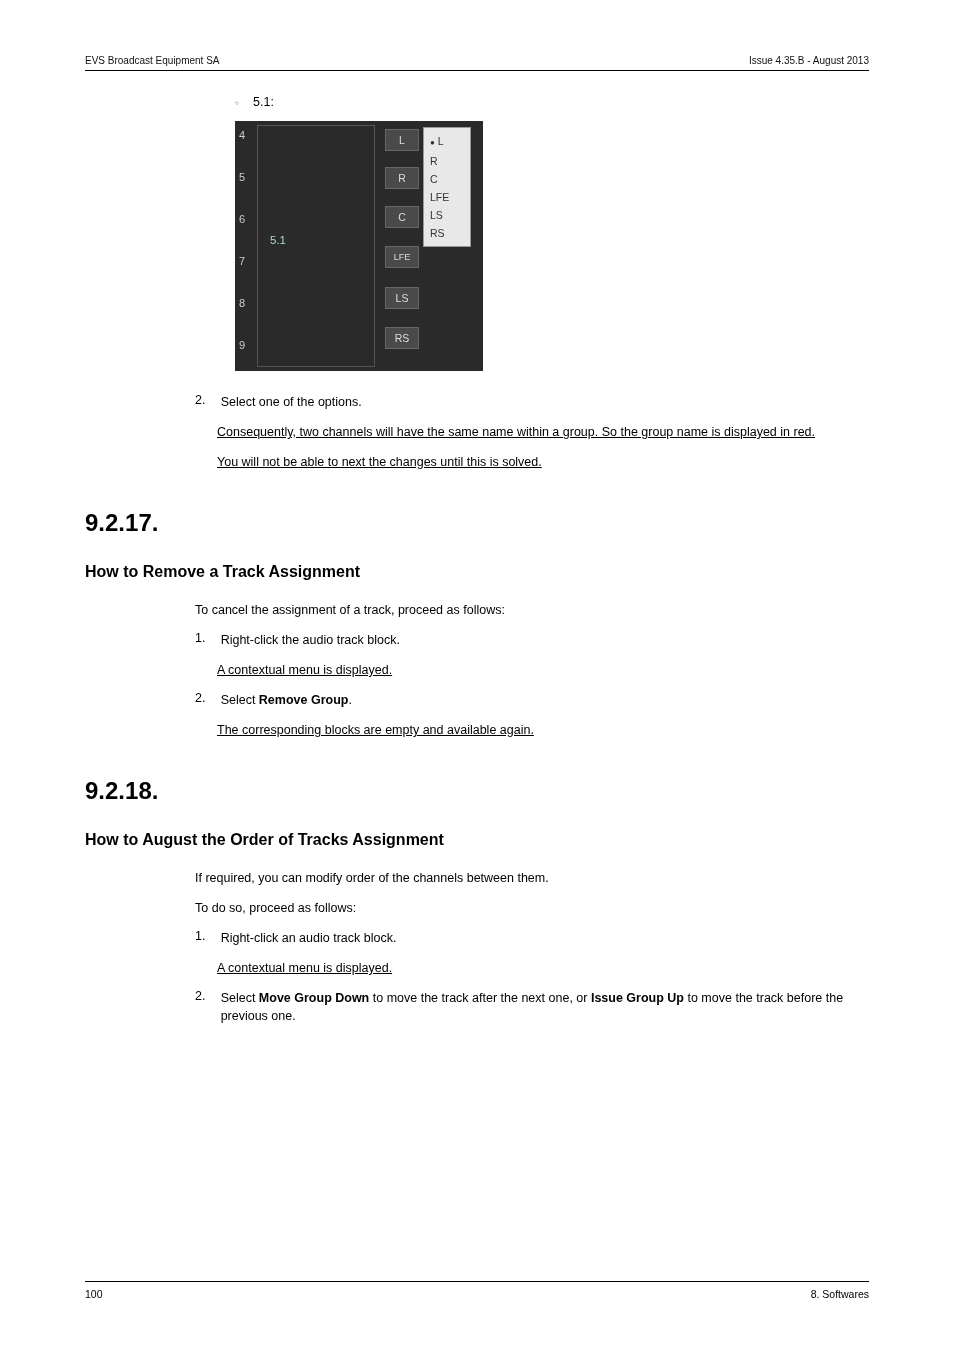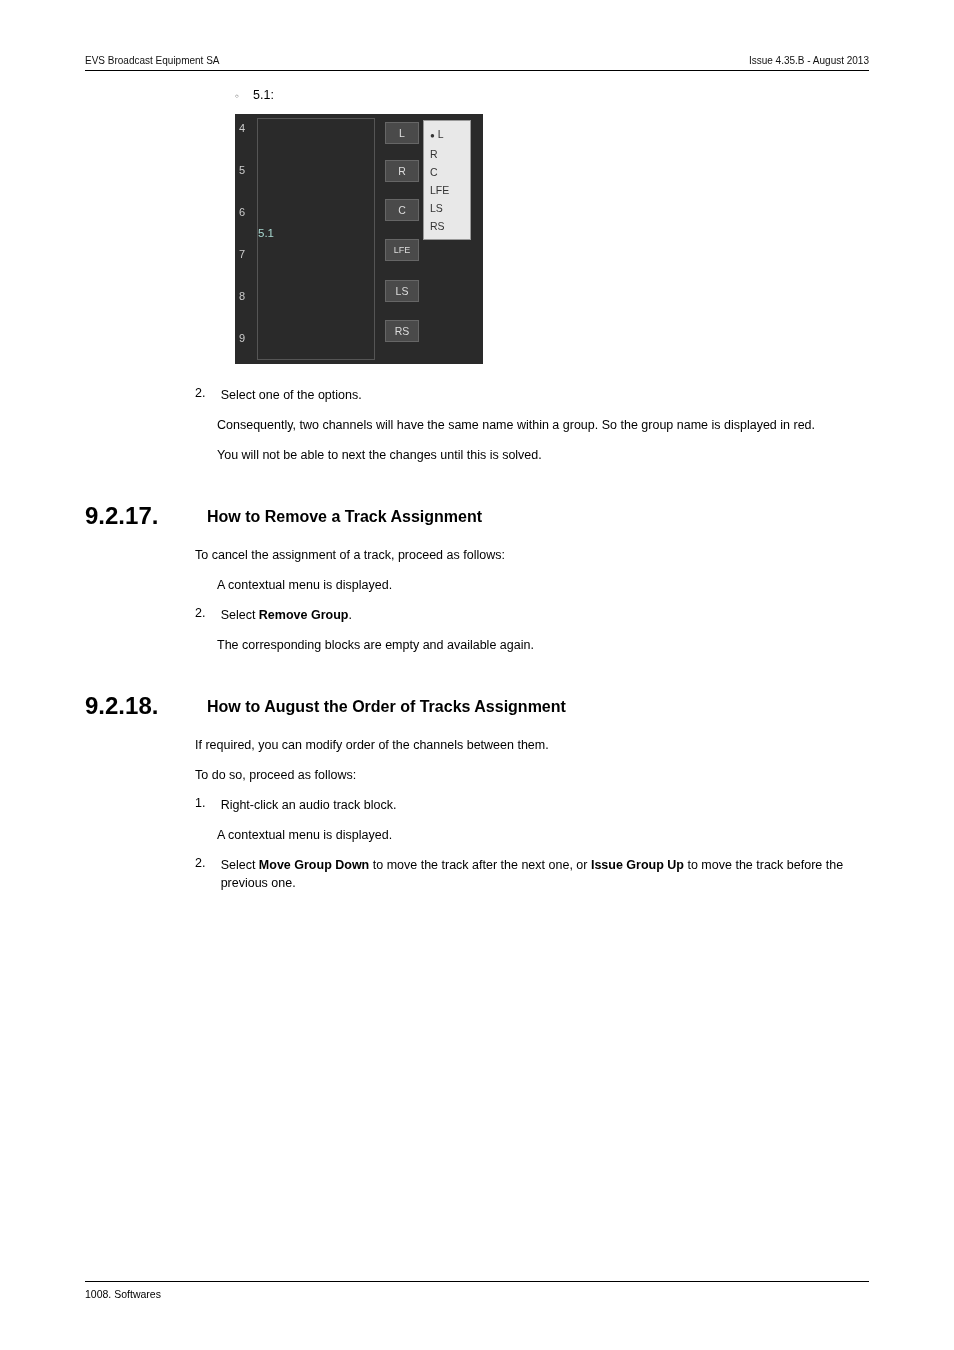--- a/index.html
+++ b/index.html
@@ -8,21 +8,21 @@
     font-family: Arial, Helvetica, sans-serif;
     font-size: 13px;
     color: #000;
     background: #fff;
     position: relative;
     padding: 55px 85px 50px 85px;
   }
   .header-line {
     border-bottom: 1px solid #000;
     padding-bottom: 4px;
-    margin-bottom: 17px;
+    margin-bottom: 24px;
     display: flex;
     justify-content: space-between;
     font-size: 10px;
     color: #111;
   }
   .content { padding-left: 110px; }
   .bullet-row { margin-left: 40px; margin-bottom: 12px; font-size: 12.5px; }
   .bullet-row .circ { display: inline-block; width: 18px; vertical-align: middle; font-size: 6px; }
   .image-block { margin-left: 40px; margin-bottom: 22px; }
 
@@ -38,21 +38,21 @@
     display: flex; flex-direction: column;
     font-size: 11px; color: #ccc;
     gap: 30px; padding-top: 8px;
   }
   .panel .bigbox {
     position: absolute; left: 22px; top: 4px;
     width: 118px; height: 242px;
     border: 1px solid #555;
     color: #bbb; font-size: 11.5px;
   }
-  .panel .bigbox .label51 { position: absolute; left: 0; top: 108px; color:#a8d8d0; }
+  .panel .bigbox .label51 { position: absolute; left: 12px; top: 108px; color:#a8d8d0; }
   .panel .small {
     position: absolute;
     width: 34px; height: 22px;
     background: #4a4a4a;
     border: 1px solid #666;
     font-size: 10.5px; color: #ddd;
     display: flex; align-items: center; justify-content: center;
   }
   .panel .popup {
     position: absolute;
@@ -68,35 +68,36 @@
   .panel .s-L  { left:150px; top:8px; }
   .panel .s-R  { left:150px; top:46px; }
   .panel .s-C  { left:150px; top:85px; }
   .panel .s-LFE{ left:150px; top:125px; width:34px; font-size:9px;}
   .panel .s-LS { left:150px; top:166px; }
   .panel .s-RS { left:150px; top:206px; }
 
   .step { margin-bottom: 12px; }
   .step .num { display: inline-block; width: 22px; vertical-align: top; font-size: 12.5px; }
   .step .txt { display: inline-block; width: calc(100% - 26px); vertical-align: top; font-size: 12.5px; line-height: 18px; }
-  .indent { margin-left: 22px; margin-bottom: 12px; font-size: 12.5px; line-height: 18px; }
+  .indent { margin-left: 22px; margin-bottom: 12px; font-size: 12.5px; line-height: 18px; text-decoration: underline; }
 
-  .h2row { display: flex; gap: 32px; margin-top: 38px; margin-bottom: 14px; align-items: flex-start; }
+  .h2row { display: flex; gap: 20px; margin-top: 38px; margin-bottom: 14px; align-items: flex-start; flex-direction: column; }
   .h2row .secnum { font-size: 24px; font-weight: bold; width: 90px; flex-shrink: 0; }
   .h2row .sectitle { font-size: 16px; font-weight: bold; line-height: 30px; }
 
   .body-p { font-size: 12.5px; margin-bottom: 12px; line-height: 18px; }
 
   .footer {
     position: absolute;
     left: 85px; right: 85px; bottom: 50px;
     border-top: 1px solid #000;
     padding-top: 6px;
-    display: flex; justify-content: flex-start;
+    display: flex; justify-content: space-between;
     font-size: 10.5px;
+    gap: 35px;
   }
 </style>
 </head>
 <body>
 
 <div class="header-line">
   <span>EVS Broadcast Equipment SA</span>
   <span>Issue 4.35.B - August 2013</span>
 </div>
 
@@ -145,20 +146,24 @@
 
 </div>
 
 <div class="h2row">
   <div class="secnum">9.2.17.</div>
   <div class="sectitle">How to Remove a Track Assignment</div>
 </div>
 
 <div class="content">
   <p class="body-p">To cancel the assignment of a track, proceed as follows:</p>
+  <div class="step">
+    <span class="num">1.</span>
+    <span class="txt">Right-click the audio track block.</span>
+  </div>
   <div class="indent">A contextual menu is displayed.</div>
   <div class="step">
     <span class="num">2.</span>
     <span class="txt"><span>Select </span><b>Remove Group</b><span>.</span></span>
   </div>
   <div class="indent">The corresponding blocks are empty and available again.</div>
 </div>
 
 <div class="h2row">
   <div class="secnum">9.2.18.</div>

